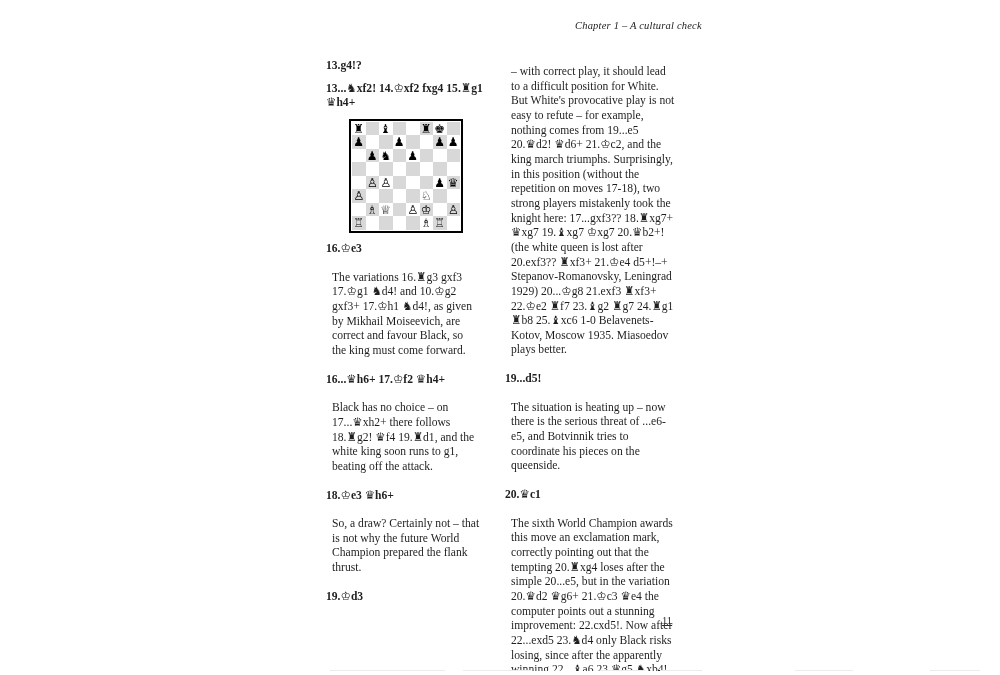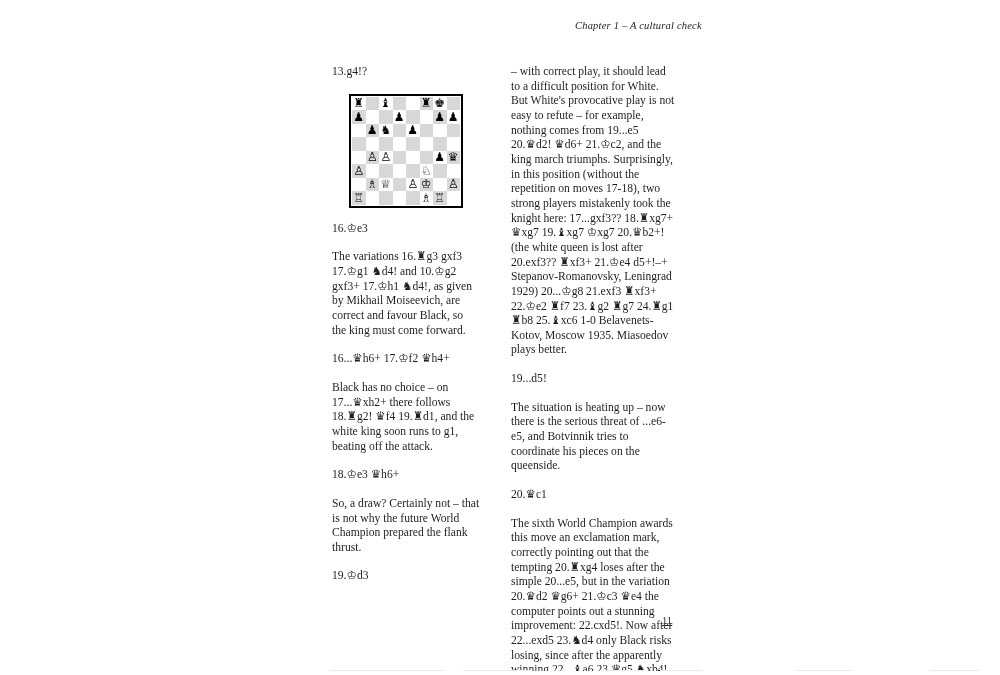--- a/index.html
+++ b/index.html
@@ -7,21 +7,21 @@
     position:relative; width:1000px; height:671px; background:#ffffff;
     font-family:"Liberation Serif","DejaVu Sans",serif; color:#1e1e1e; overflow:hidden;
   }
   .chapter-header {
     position:absolute; top:20px; left:575px; font-style:italic; font-size:10.5px;
     letter-spacing:0.2px; color:#222;
   }
   .col { position:absolute; top:51px; font-size:11.6px; line-height:14.65px; }
   .col-left  { left:318px; width:176px; }
   .col-right { left:497px; width:193px; }
-  .move-heading { font-weight:normal; margin:14px; }
+  .move-heading { font-weight:bold; margin:8px; }
   .paragraph { margin:14px; }
   .diagram-wrap { margin:7px 0 9px 0; display:flex; justify-content:center; }
   .chess-board {
     border:2px solid #000; padding:1px; background:#fff;
     display:grid; grid-template-columns:repeat(8,13.5px); grid-auto-rows:13.5px;
   }
   .sq {
     display:flex; align-items:center; justify-content:center;
     font-family:"DejaVu Sans",sans-serif; font-size:12px; line-height:1; color:#000;
   }
@@ -31,20 +31,21 @@
   .scan-strip { position:absolute; height:4px; top:670px; background:#ececec; }
 </style>
 </head>
 <body>
 
 <div class="page">
   <div class="chapter-header">Chapter 1 – A cultural check</div>
 
   <div class="col col-left" id="col-left">
       <p class="move-heading">13.g4!?</p>
+      <p class="move-heading">13...♞xf2! 14.♔xf2 fxg4 15.♜g1 ♛h4+</p>
       <div class="diagram-wrap">
         <div class="chess-board" style="border-color: rgb(0, 0, 0);">
           <div class="sq light" style="background: rgb(255, 255, 255);">
             <span>♜</span>
           </div>
           <div class="sq dark" style="background: rgb(216, 216, 216);"></div>
           <div class="sq light" style="background: rgb(255, 255, 255);">
             <span>♝</span>
           </div>
           <div class="sq dark" style="background: rgb(216, 216, 216);"></div>

